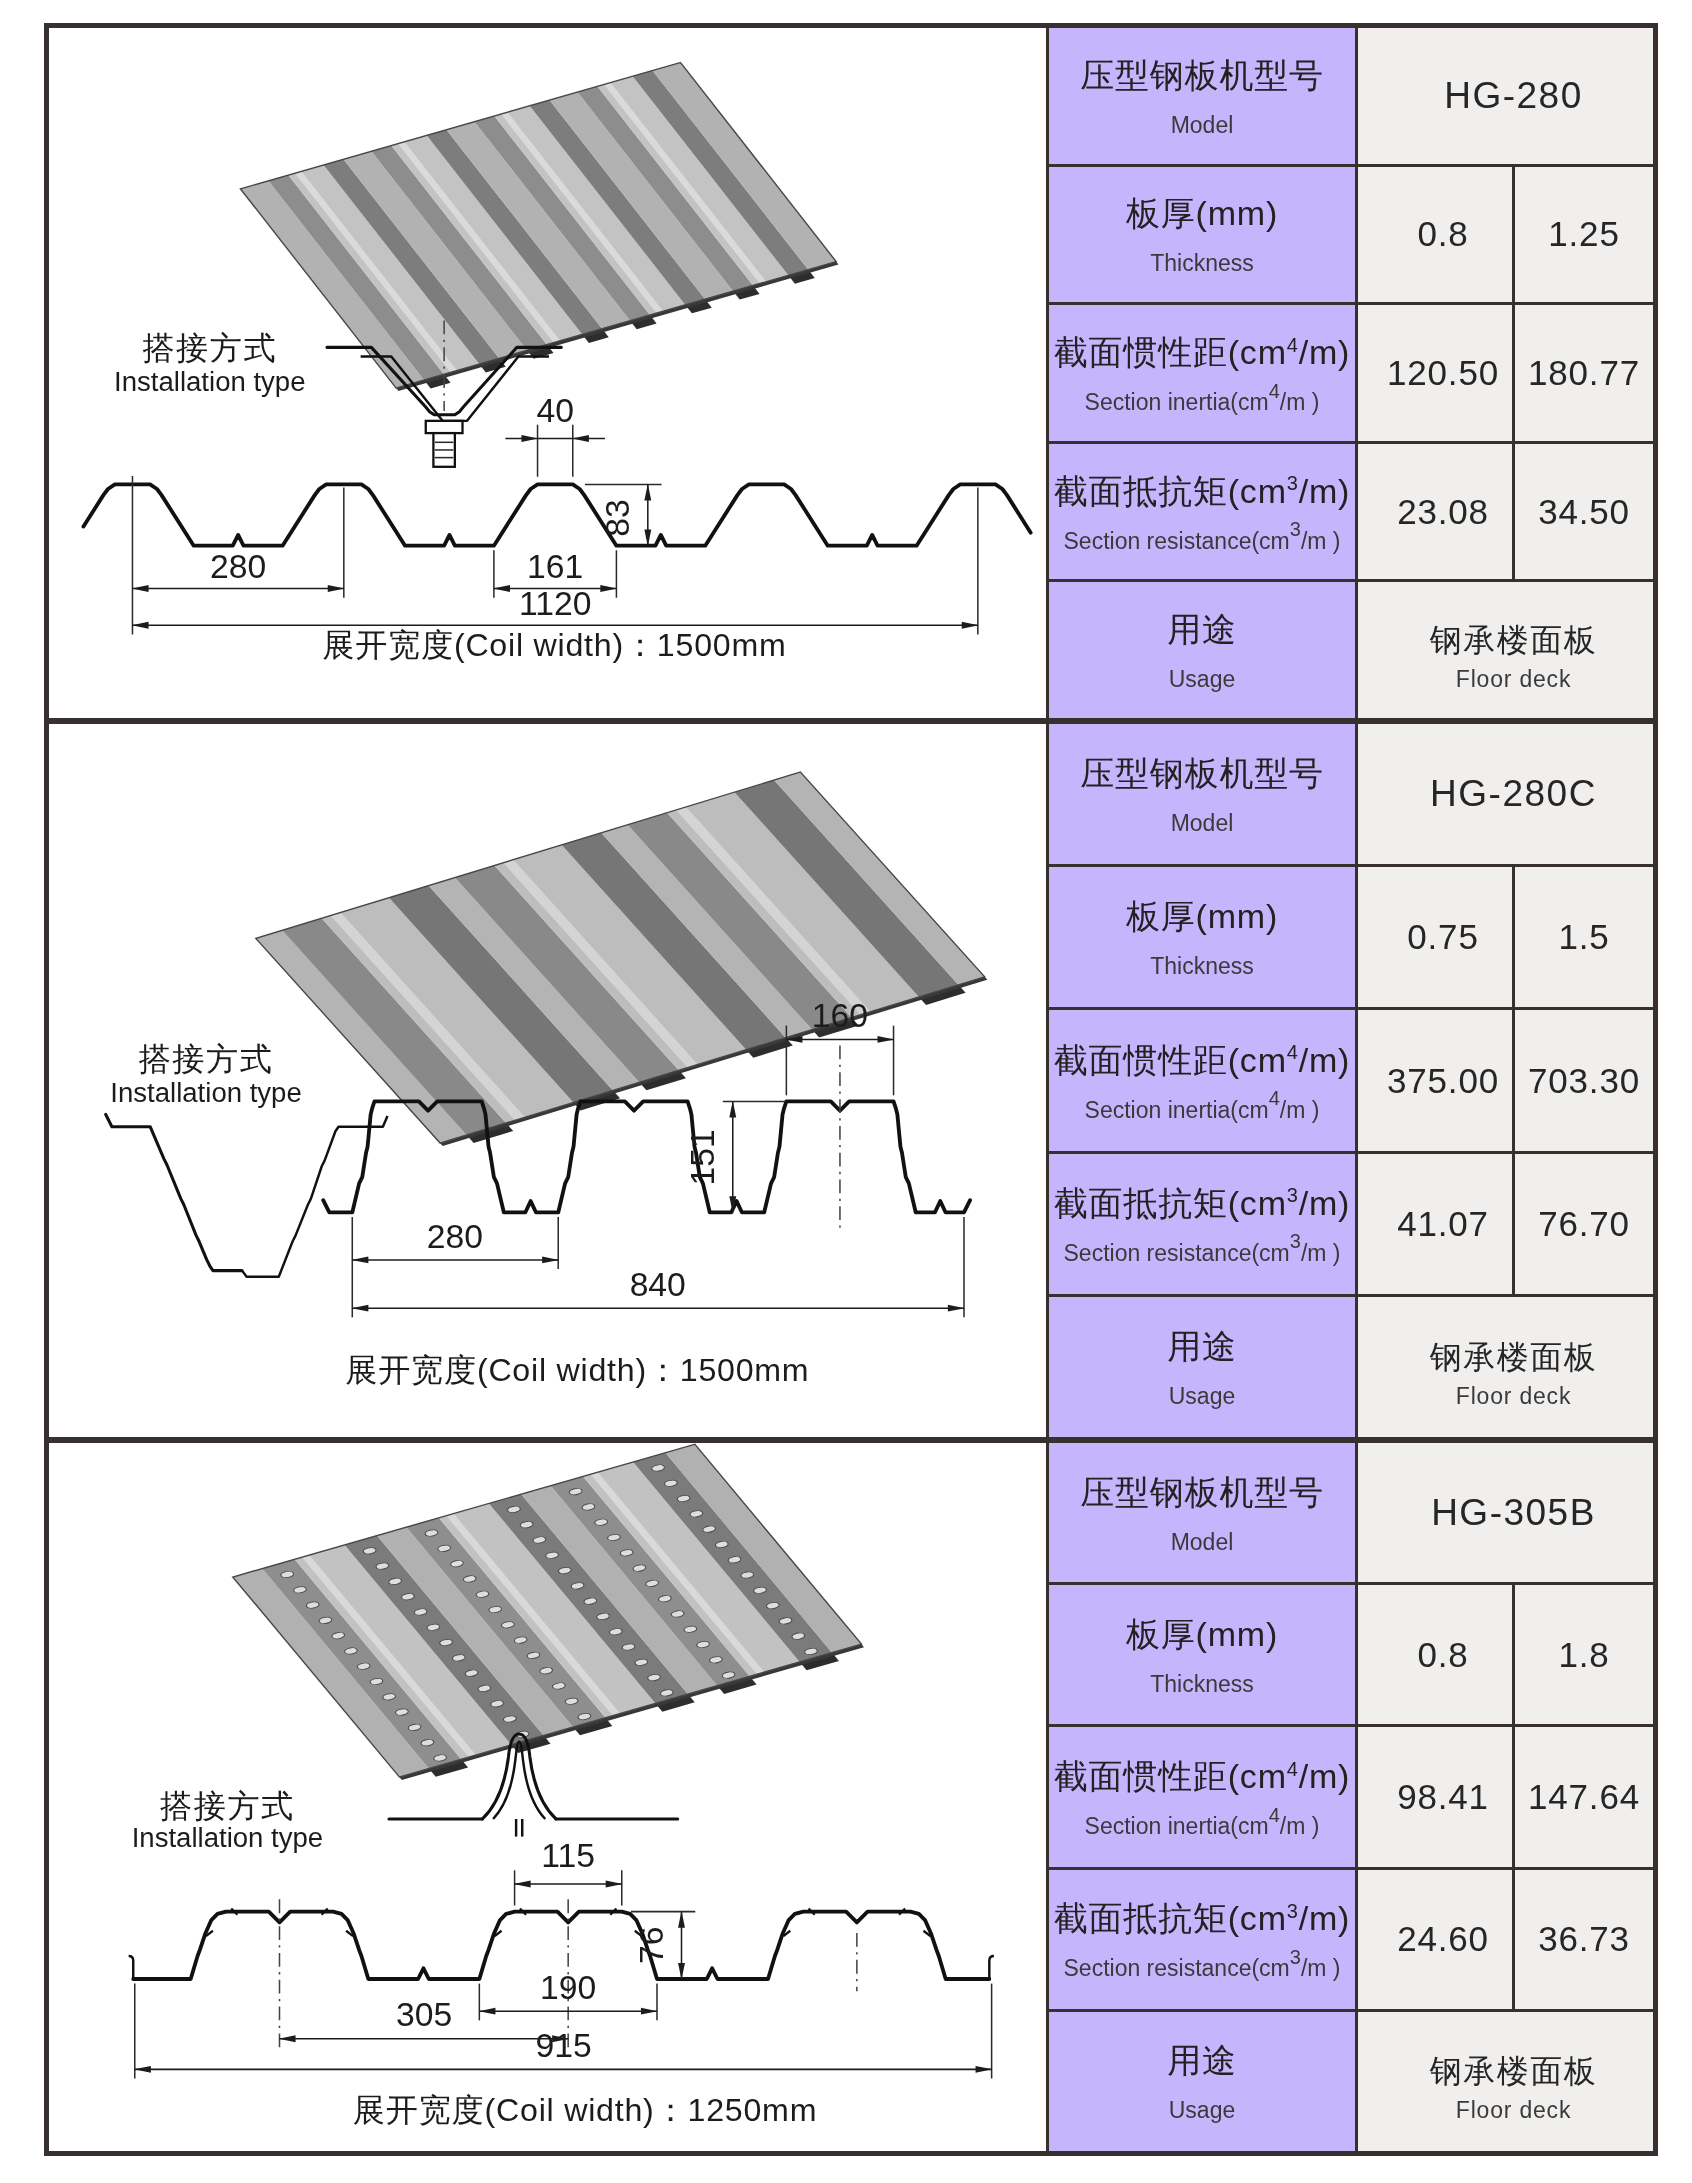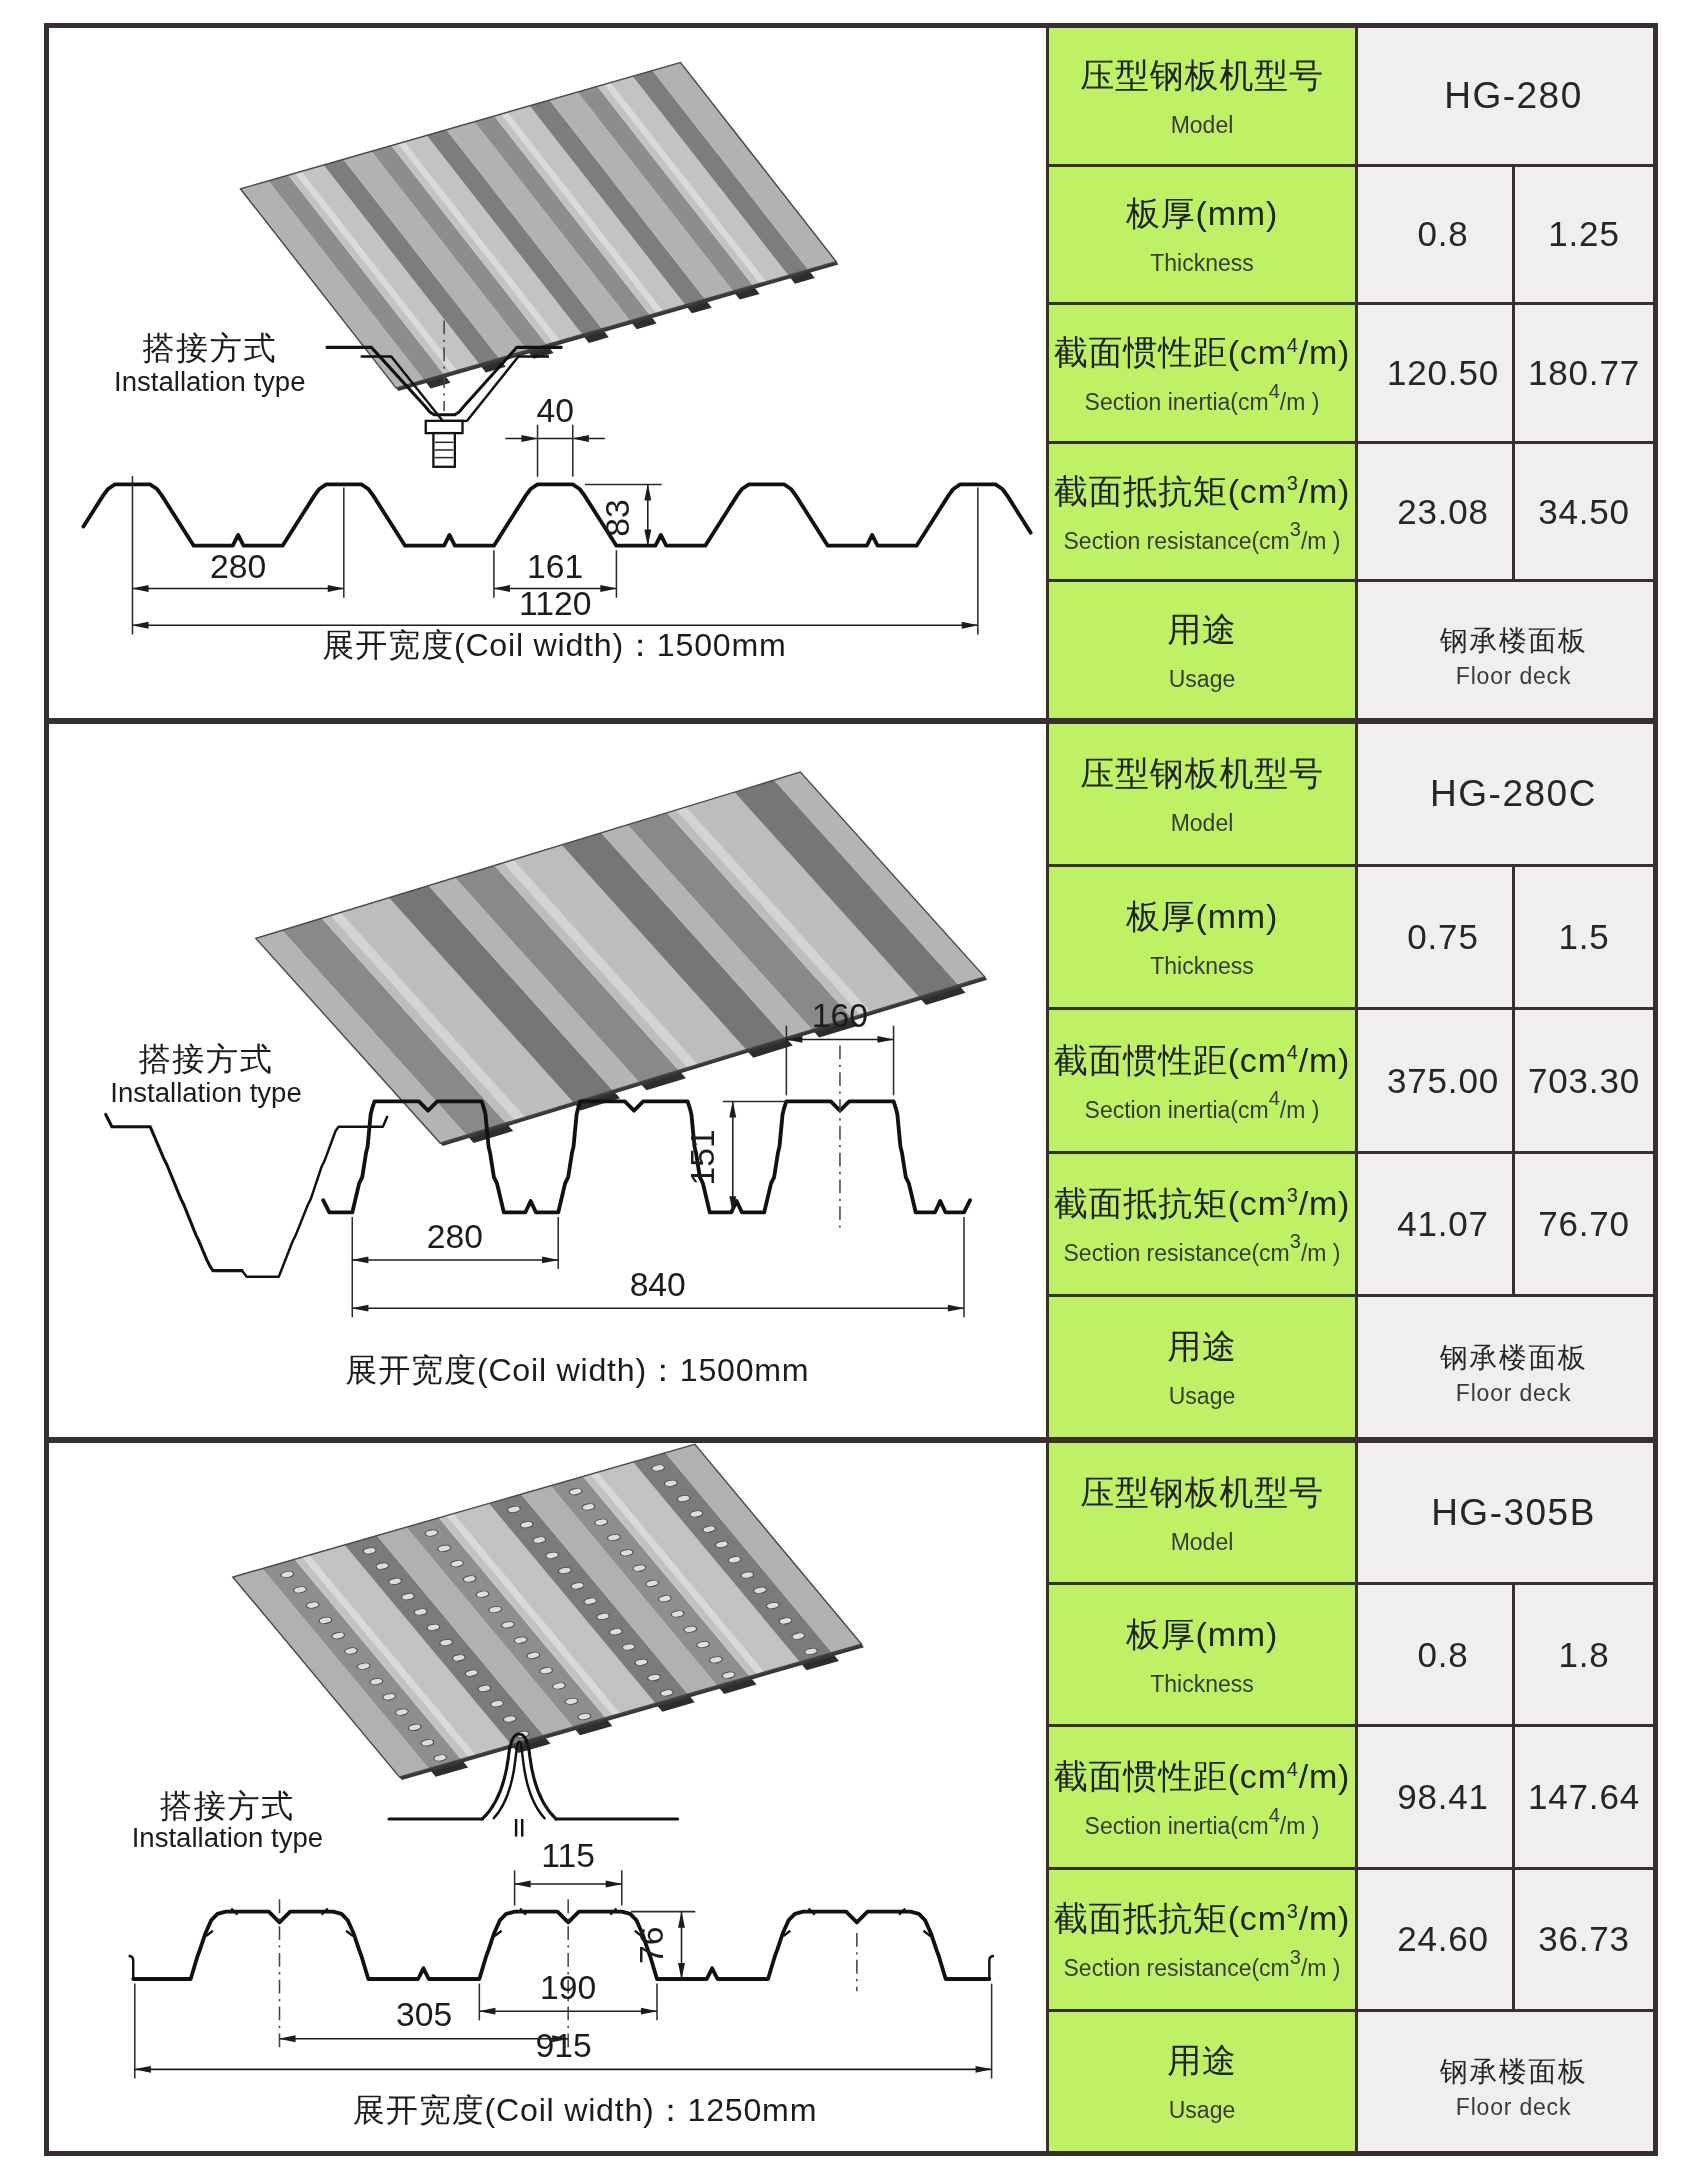--- a/index.html
+++ b/index.html
@@ -10,31 +10,31 @@
          display:flex;flex-direction:column;}
   .section{display:flex;flex:none;box-sizing:border-box;}
   .section.s1{height:690px;}
   .section.s2{height:719px;border-top:6.1px solid #37302f;}
   .section.s3{flex:1;border-top:6.1px solid #37302f;}
   .diagrams{width:997px;position:relative;background:#fff;}
   .diagrams svg{position:absolute;left:0;top:0;}
   .spec-table{flex:1;border-left:3.8px solid #37302f;display:flex;flex-direction:column;background:#f0efee;}
   .trow{flex:1;display:flex;min-height:0;}
   .trow + .trow{border-top:3.1px solid #37302f;}
-  .lbl{width:306px;background:#bef264;border-right:3.1px solid #37302f;
+  .lbl{width:306px;background:#c4b5fd;border-right:3.1px solid #37302f;
        display:flex;flex-direction:column;align-items:center;justify-content:center;text-align:center;}
   .vals{flex:1;display:flex;padding-left:16px;}
   .val{flex:1;display:flex;flex-direction:column;align-items:center;justify-content:center;
        font-size:35px;color:#262626;letter-spacing:0.8px;}
   .vals.two .val + .val{border-left:3.1px solid #37302f;}
   .cn{font-size:34px;color:#222;letter-spacing:0.8px;}
   .en{font-size:23px;color:#3a3a3a;margin-top:13px;}
   .sup{font-size:20px;position:relative;top:-12.3px;}
   .model-val{font-size:37px;letter-spacing:1.5px;}
-  .ucn{font-size:28px;letter-spacing:1.5px;margin-top:12px;}
+  .ucn{font-size:32px;letter-spacing:1.5px;margin-top:12px;}
   .uen{font-size:23px;color:#3a3a3a;margin-top:3px;}
   
   .prof{stroke:#111;stroke-width:5;fill:none;stroke-linejoin:round;stroke-linecap:round;}
   .inst{stroke:#111;stroke-width:4;fill:none;stroke-linejoin:round;stroke-linecap:round;}
   .inst2{stroke:#111;stroke-width:3.2;fill:none;stroke-linejoin:round;}
   .ext{stroke:#2b2b2b;stroke-width:2;}
   .dim{stroke:#1c1c1c;stroke-width:2;fill:none;}
   .cl{stroke:#444;stroke-width:2;stroke-dasharray:18,7,3,7;}
   .tick{stroke:#111;stroke-width:3;}
   .d{font-size:44px;fill:#1c1c1c;text-anchor:middle;}

